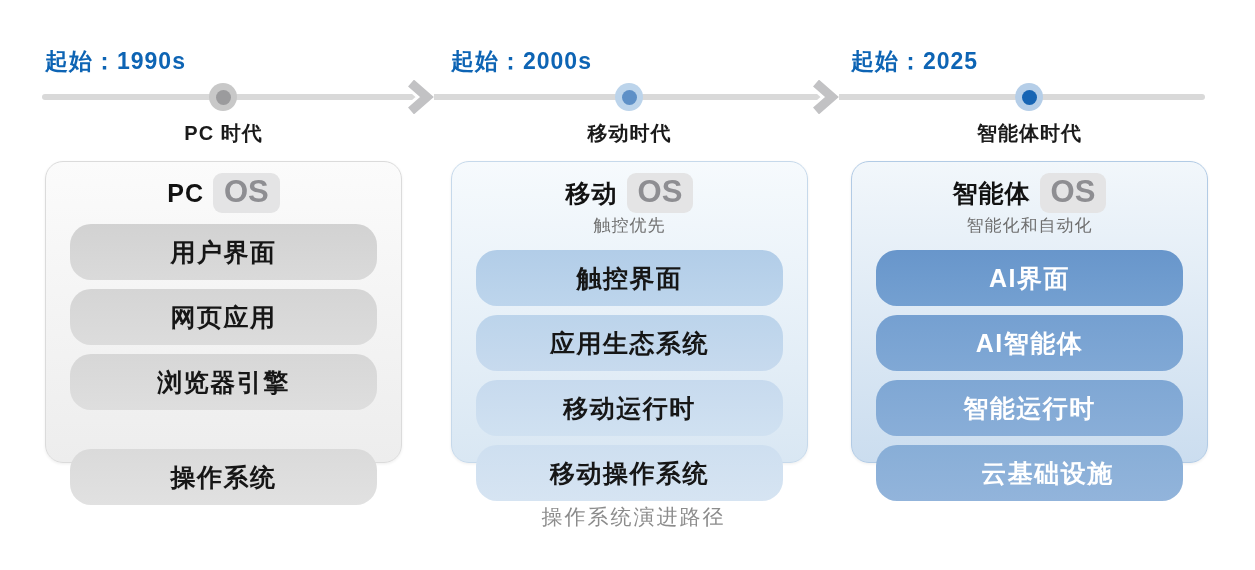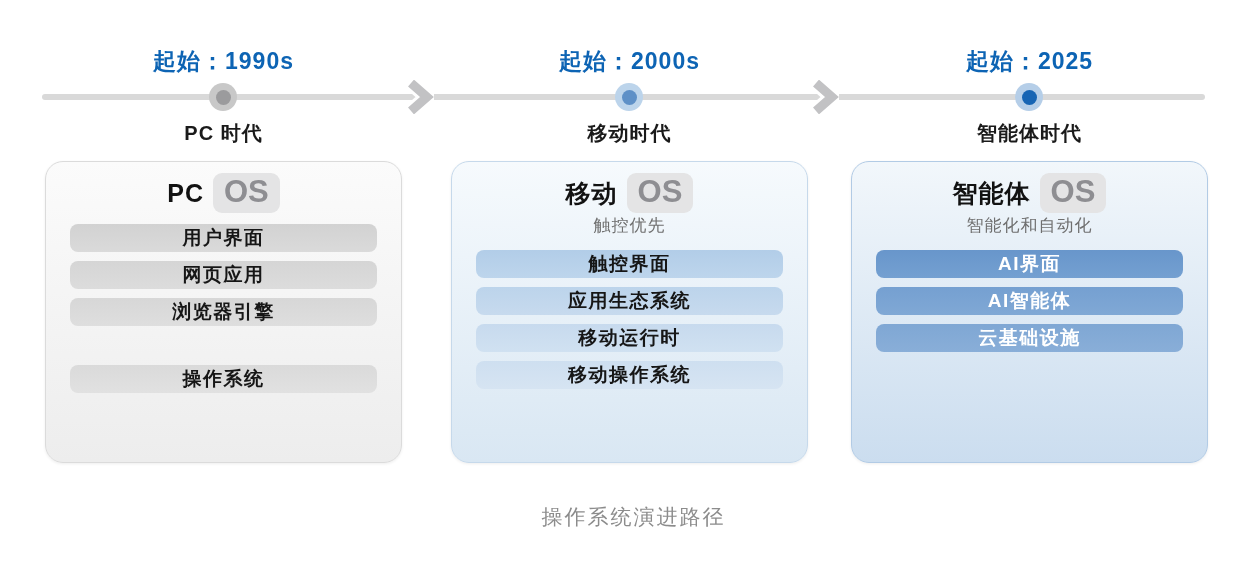--- a/index.html
+++ b/index.html
@@ -16,39 +16,39 @@
   .dot{position:absolute;top:83px;width:28px;height:28px;border-radius:50%;
     display:flex;align-items:center;justify-content:center;}
   .dot .inner{width:15px;height:15px;border-radius:50%;}
   .dot.d1{left:209px;background:#C8C8C8;}
   .dot.d1 .inner{background:#9B9B9D;}
   .dot.d2{left:615px;background:#BCD4EB;}
   .dot.d2 .inner{background:#5E90C7;}
   .dot.d3{left:1015px;background:#B5CEE8;}
   .dot.d3 .inner{background:#1765B4;}
   
-  .start-label{position:absolute;top:46px;width:357px;text-align:center;
+  .start-label{position:absolute;top:46px;width:357px;
     font-size:23px;font-weight:700;color:#0D64B4;letter-spacing:1px;}
   .era-label{position:absolute;top:120px;width:357px;text-align:center;
     font-size:20px;font-weight:600;color:#1A1A1A;letter-spacing:1px;}
   .pos1{left:45px;} .pos2{left:451px;} .pos3{left:851px;}
   
   .card{position:absolute;top:161px;width:357px;height:302px;border-radius:18px;
     box-sizing:border-box;box-shadow:0 1px 3px rgba(0,0,0,0.07);}
   .card.c1{background:linear-gradient(180deg,#FBFBFB 0%,#EDEDED 100%);border:1px solid #DBDBDB;}
   .card.c2{background:linear-gradient(180deg,#F6FAFD 0%,#D9E7F3 100%);border:1px solid #C6D9EB;}
   .card.c3{background:linear-gradient(180deg,#F2F7FB 0%,#CBDDEF 100%);border:1px solid #B2CBE5;}
   .card-title-row{display:flex;justify-content:center;align-items:center;gap:9px;
     margin-top:13px;height:36px;font-size:25px;font-weight:700;color:#121212;letter-spacing:1px;}
   .os-badge{background:#E4E4E5;color:#8E8E92;border-radius:9px;padding:1px 11px 3px;
     font-size:31px;font-weight:700;letter-spacing:0;}
   .card-sub{text-align:center;font-size:17px;color:#6F6F6F;margin-top:3px;letter-spacing:1px;}
   .rows{margin:13px 24px 0;display:flex;flex-direction:column;gap:9px;}
-  .row{height:28px;border-radius:8px;display:flex;align-items:center;justify-content:center;
-    font-size:19px;font-weight:700;letter-spacing:1.5px;}
+  .row{height:56px;border-radius:21px;display:flex;align-items:center;justify-content:center;
+    font-size:25px;font-weight:700;letter-spacing:1.5px;}
   .c1 .row{color:#161616;}
   .c1 .row:nth-child(1){background:linear-gradient(180deg,#D2D2D2,#DADADA);}
   .c1 .row:nth-child(2){background:linear-gradient(180deg,#D5D5D5,#DCDCDC);}
   .c1 .row:nth-child(3){background:linear-gradient(180deg,#D7D7D7,#DEDEDE);}
   .c1 .row:nth-child(4){background:linear-gradient(180deg,#DADADA,#E1E1E1);margin-top:30px;}
   .c2 .row{color:#161616;}
   .c2 .row:nth-child(1){background:linear-gradient(180deg,#B2CDE8,#BDD5EC);}
   .c2 .row:nth-child(2){background:linear-gradient(180deg,#BCD4EB,#C7DAEE);}
   .c2 .row:nth-child(3){background:linear-gradient(180deg,#C7DAEE,#D0E1F1);}
   .c2 .row:nth-child(4){background:linear-gradient(180deg,#CEDFF0,#D6E4F2);}
@@ -128,19 +128,20 @@
 
   <div class="card c3 pos3">
     <div class="card-title-row">
       <span>智能体</span>
       <span class="os-badge">OS</span>
     </div>
     <div class="card-sub">智能化和自动化</div>
     <div class="rows">
       <div class="row">AI界面</div>
       <div class="row">AI智能体</div>
+      <div class="row">智能运行时</div>
       <div class="row">云基础设施</div>
     </div>
   </div>
 
   <div class="caption">操作系统演进路径</div>
 
 </div>
 
 </body></html>

